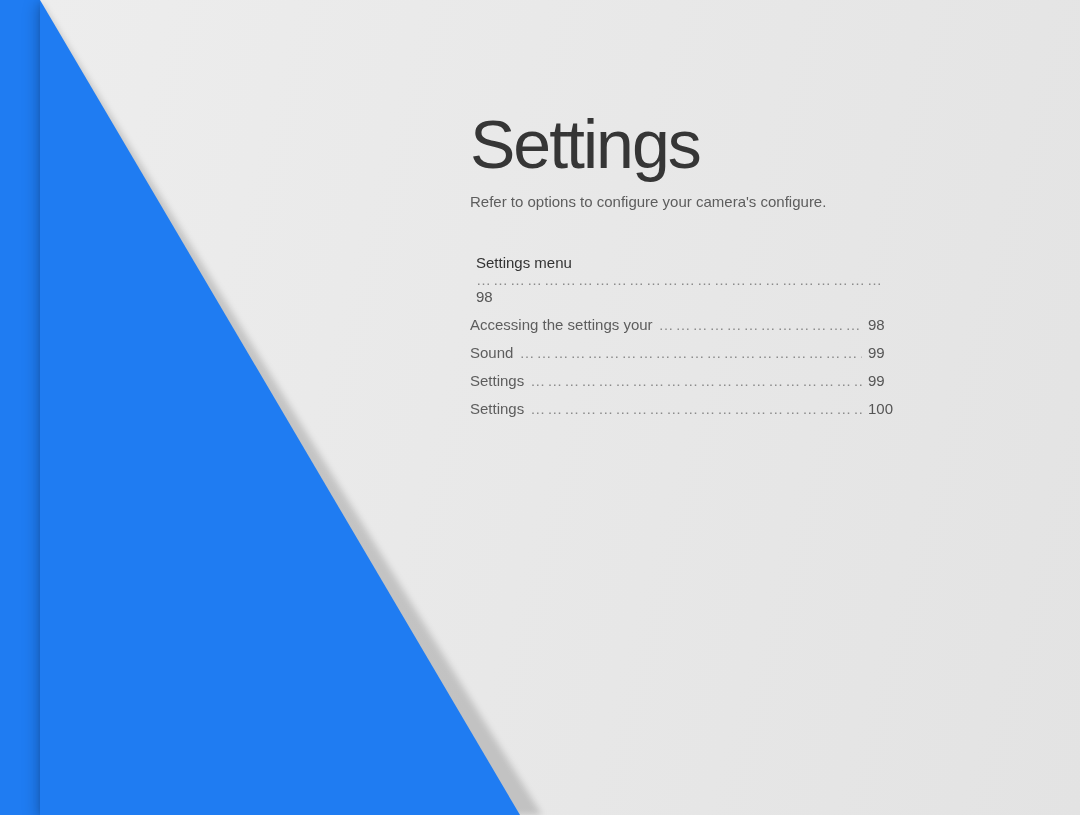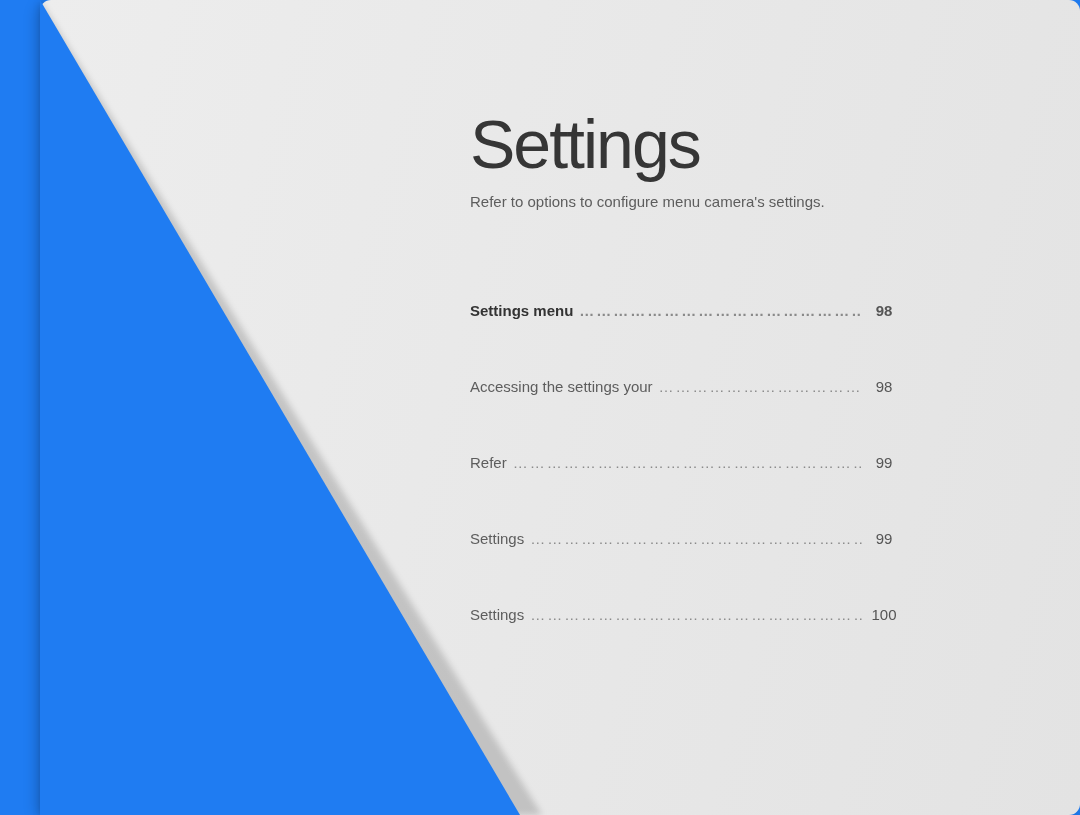--- a/index.html
+++ b/index.html
@@ -9,21 +9,20 @@
       font-family: "Helvetica Neue", Helvetica, Arial, sans-serif;
       position: relative;
     }
     
     .page {
       position: absolute;
       top: 0; right: 0;
       width: 1040px; height: 815px;
       background: linear-gradient(105deg, #ededed 0%, #e7e7e7 60%, #e3e3e3 100%);
       box-shadow: -4px 4px 14px rgba(0,0,0,.18);
-      border-radius: 11px;
     }
     
     .fold {
       position: absolute;
       left: 0; bottom: 0;
       width: 0; height: 0;
       border-right: 480px solid transparent;
       border-bottom: 815px solid #1f7cf2;
       z-index: 2;
     }
@@ -57,58 +56,58 @@
     }
     .toc { width: 430px; }
     .toc-row {
       display: flex;
       align-items: baseline;
       font-size: 15px;
       color: #5d5d5d;
       margin-bottom: 11px;
       white-space: nowrap;
     }
-    .toc-row.header { color: #333; font-weight: 700; }
+    .toc-row.header { color: #333; font-weight: 400; flex-direction: column; }
     .toc-label { flex: 0 0 auto; }
     .toc-dots {
       flex: 1 1 auto;
       overflow: hidden;
       margin: 0 6px;
       letter-spacing: 2px;
       color: #8a8a8a;
     }
     .toc-dots::after {
       content: "………………………………………………………………";
     }
-    .toc-page { flex: 0 0 auto; width: 32px; text-align: center; color:#555;margin-top:48px; }
+    .toc-page { flex: 0 0 auto; width: 32px; text-align: left; color:#555; }
   </style>
 </head>
 <body>
 
 <div class="page">
   <div class="fold-shadow"></div>
   <div class="fold"></div>
 
   <div class="content">
     <h1 class="title">Settings</h1>
-    <p class="subtitle">Refer to options to configure menu camera's settings.</p>
+    <p class="subtitle">Refer to options to configure your camera's configure.</p>
 
     <div class="toc">
       <div class="toc-row header">
         <span class="toc-label">Settings menu</span>
         <span class="toc-dots"></span>
         <span class="toc-page">98</span>
       </div>
       <div class="toc-row">
         <span class="toc-label">Accessing the settings your</span>
         <span class="toc-dots"></span>
         <span class="toc-page">98</span>
       </div>
       <div class="toc-row">
-        <span class="toc-label">Refer</span>
+        <span class="toc-label">Sound</span>
         <span class="toc-dots"></span>
         <span class="toc-page">99</span>
       </div>
       <div class="toc-row">
         <span class="toc-label">Settings</span>
         <span class="toc-dots"></span>
         <span class="toc-page">99</span>
       </div>
       <div class="toc-row">
         <span class="toc-label">Settings</span>

